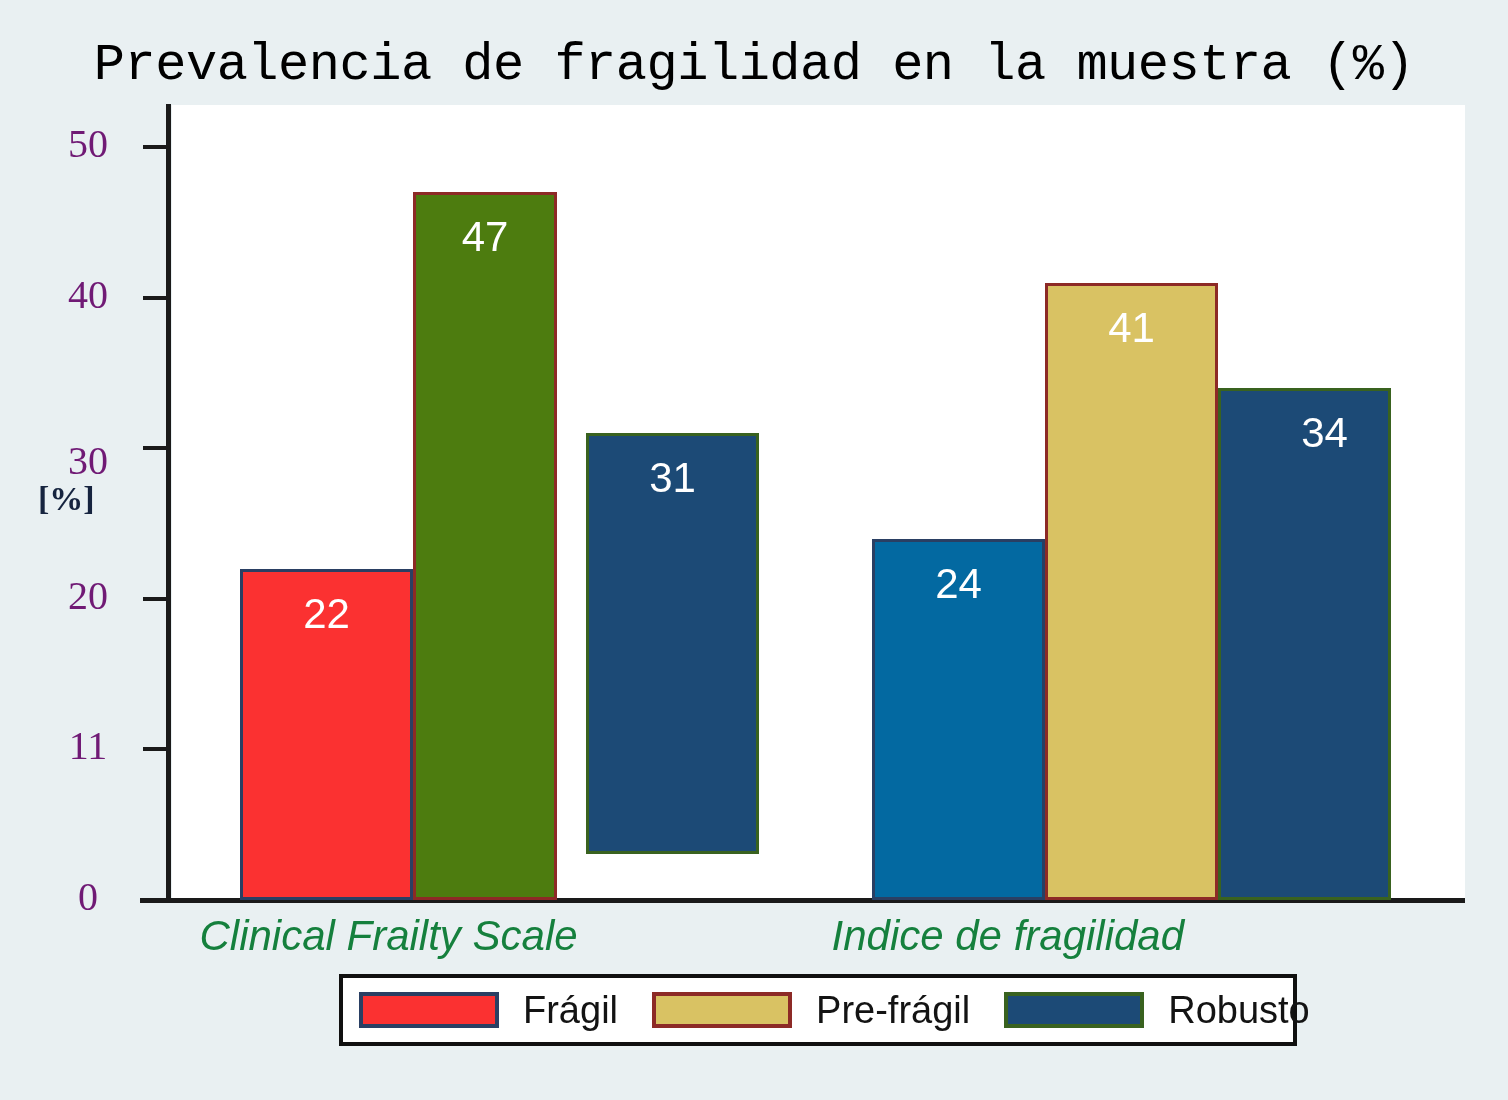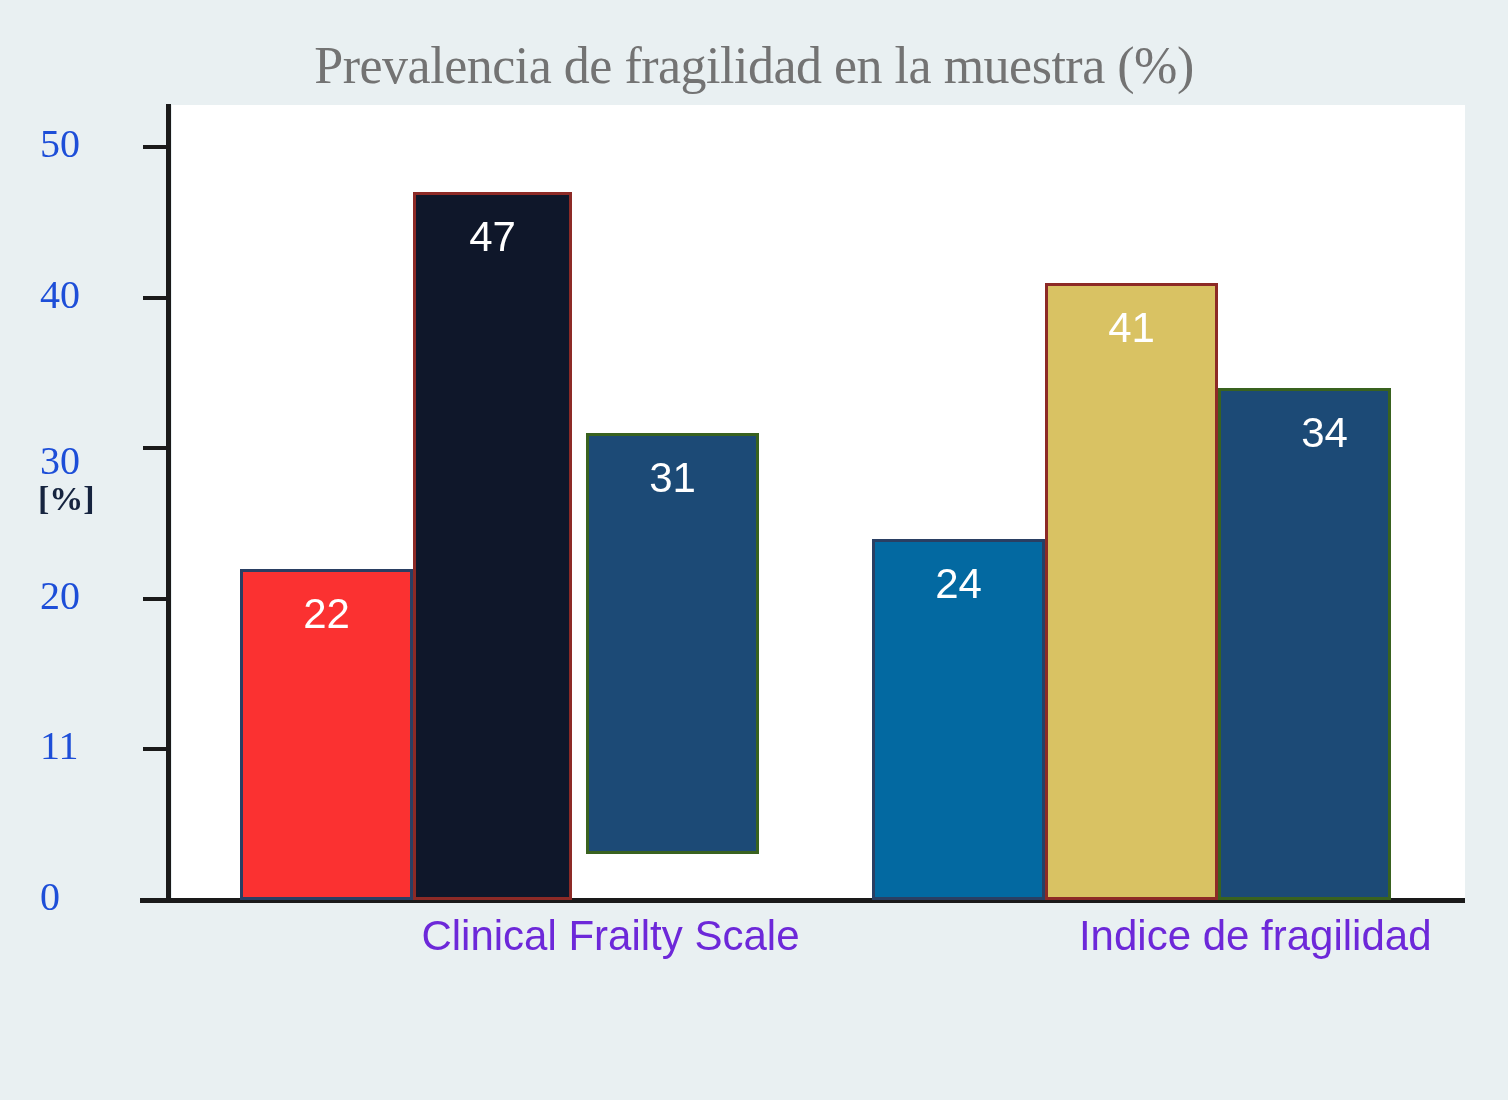--- a/index.html
+++ b/index.html
@@ -20,22 +20,22 @@
     background: #e9f0f2;
   }
   
   #chart-title {
     position: absolute;
     left: 0;
     top: 36px;
     width: 1508px;
     text-align: center;
     font-size: 52px;
-    color: #737373;
-    font-family: Liberation Serif, serif;
+    color: #000000;
+    font-family: Liberation Mono, monospace;
     letter-spacing: -0.5px;
     white-space: nowrap;
   }
   
   #plot-area {
     position: absolute;
     left: 172px;
     top: 105px;
     width: 1293px;
     height: 795px;
@@ -61,23 +61,23 @@
     position: absolute;
     left: 143px;
     width: 25px;
     height: 4px;
     background: #1a1a1a;
   }
   .y-tick-label {
     position: absolute;
     right: 1508px;
     width: 90px;
-    text-align: left;
+    text-align: center;
     font-size: 40px;
-    color: #1d4ed8;
+    color: #701a75;
     font-family: "Liberation Serif", serif;
   }
   #y-axis-title {
     position: absolute;
     left: 38px;
     top: 480px;
     font-size: 34px;
     color: #16243f;
     font-family: "Liberation Serif", serif;
     font-weight: 700;
@@ -94,25 +94,26 @@
     text-align: center;
     font-size: 42px;
     color: #ffffff;
     font-family: "Liberation Sans", sans-serif;
     pointer-events: none;
   }
   
   .cat-label {
     position: absolute;
     top: 912px;
-    text-align: right;
+    text-align: left;
     font-size: 42px;
-    color: #6d28d9;
+    color: #15803d;
     font-family: "Liberation Sans", sans-serif;
     white-space: nowrap;
+    font-style: italic;
   }
   
   #legend {
     position: absolute;
     left: 339px;
     top: 974px;
     width: 958px;
     height: 72px;
     background: #ffffff;
     border: 4px solid #101010;
@@ -163,21 +164,21 @@
       <div class="y-tick-mark" style="top: 295.6px;"></div>
       <div class="y-tick-label" style="right: auto; left: 40px; width: 96px; top: 270.6px;">40</div>
       <div class="y-tick-mark" style="top: 145px;"></div>
       <div class="y-tick-label" style="right: auto; left: 40px; width: 96px; top: 120px;">50</div>
     </div>
 
   <div id="bars-layer">
       <div class="bar" style="left: 240px; top: 568.68px; width: 173px; height: 331.32px; background: rgb(251, 49, 49); border: 3px solid rgb(42, 63, 99);">
         <div class="bar-value">22</div>
       </div>
-      <div class="bar" style="left: 413px; top: 192.18px; width: 159px; height: 707.82px; background: #0f172a; border: 3px solid rgb(141, 42, 38);">
+      <div class="bar" style="left: 413px; top: 192.18px; width: 144px; height: 707.82px; background: #4d7c0f; border: 3px solid rgb(141, 42, 38);">
         <div class="bar-value">47</div>
       </div>
       <div class="bar" style="left: 586px; top: 433.14px; width: 173px; height: 421px; background: rgb(28, 74, 118); border: 3px solid rgb(57, 98, 31);">
         <div class="bar-value">31</div>
       </div>
       <div class="bar" style="left: 872px; top: 538.56px; width: 173px; height: 361.44px; background: #0369a1; border: 3px solid rgb(42, 63, 99);">
         <div class="bar-value">24</div>
       </div>
       <div class="bar" style="left: 1045px; top: 282.54px; width: 173px; height: 617.46px; background: rgb(217, 194, 99); border: 3px solid rgb(141, 42, 38);">
         <div class="bar-value">41</div>
@@ -185,14 +186,30 @@
       <div class="bar" style="left: 1218px; top: 387.96px; width: 173px; height: 512.04px; background: rgb(28, 74, 118); border: 3px solid rgb(57, 98, 31); padding-left: 20px;">
         <div class="bar-value">34</div>
       </div>
     </div>
 
   <div id="cat-labels">
       <div class="cat-label" style="left: 199.5px; width: 600px;">Clinical Frailty Scale</div>
       <div class="cat-label" style="left: 831.5px; width: 600px;">Indice de fragilidad</div>
     </div>
 
+  <div id="legend">
+      <div class="legend-entry" style="margin-left: 16px;">
+        <div class="legend-swatch" style="background: rgb(251, 49, 49); border: 4px solid rgb(42, 63, 99);"></div>
+        <div class="legend-label">Frágil</div>
+      </div>
+      <div style="flex: 1 1 0%;"></div>
+      <div class="legend-entry" style="margin-left: 34px;">
+        <div class="legend-swatch" style="background: rgb(217, 194, 99); border: 4px solid rgb(141, 42, 38);"></div>
+        <div class="legend-label">Pre-frágil</div>
+      </div>
+      <div style="flex: 1 1 0%;"></div>
+      <div class="legend-entry" style="margin-left: 34px;">
+        <div class="legend-swatch" style="background: rgb(28, 74, 118); border: 4px solid rgb(57, 98, 31);"></div>
+        <div class="legend-label">Robusto</div>
+      </div>
+    </div>
 
 </div>
 
 </body></html>

